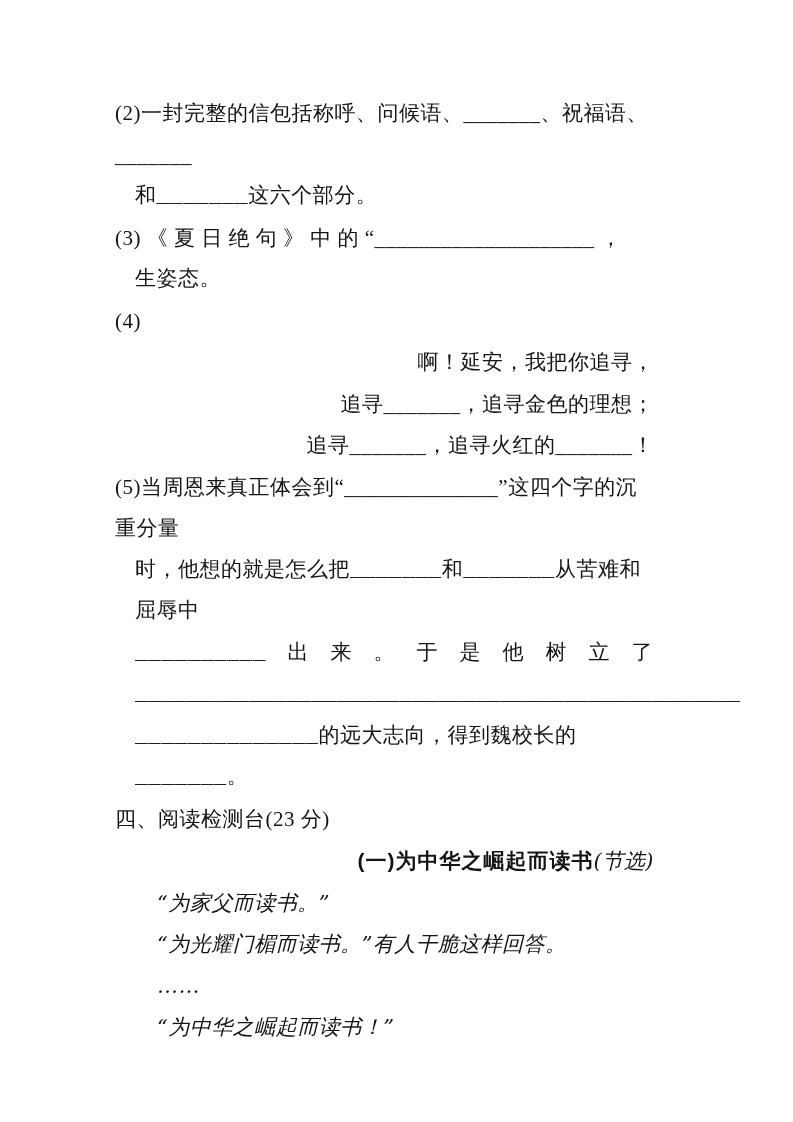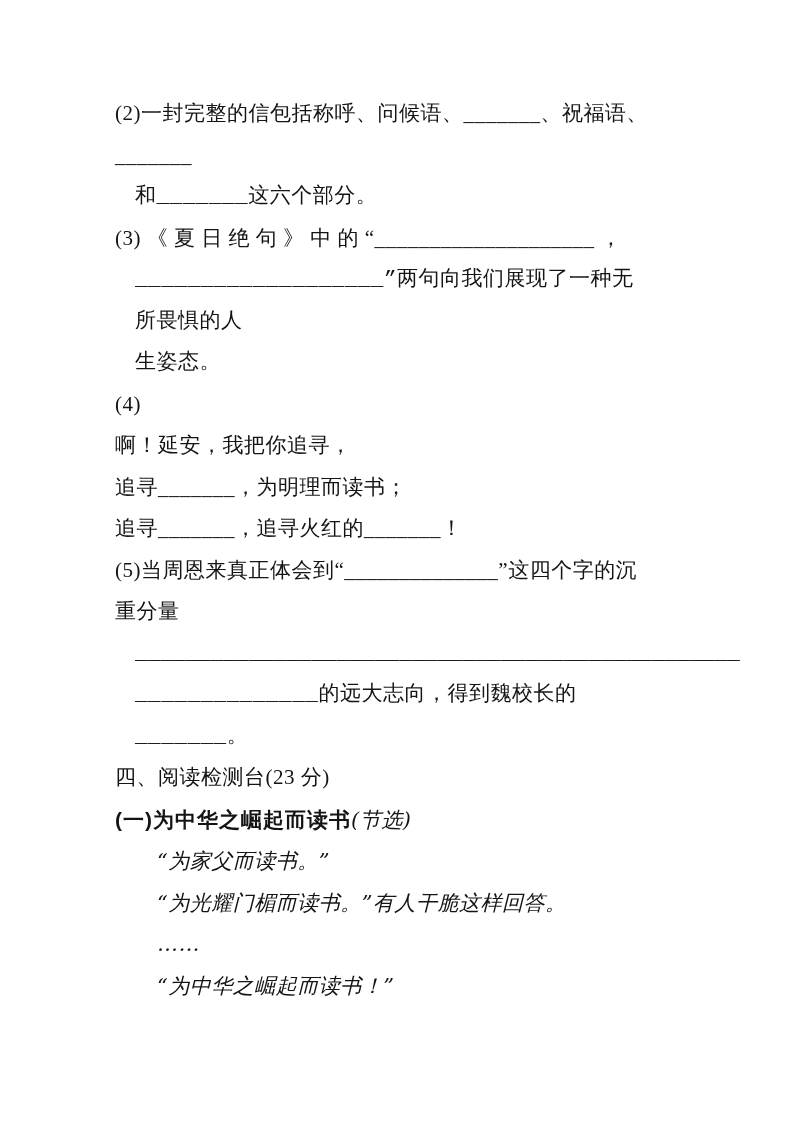--- a/index.html
+++ b/index.html
@@ -20,21 +20,21 @@
     overflow: hidden;
   }
   .line {
     margin: 0;
     line-height: 41.5px;
     white-space: pre-wrap;
     letter-spacing: 0.5px;
   }
   .indent1 { padding-left: 20px; font-family: Liberation Mono, monospace; }
   .dialogue { padding-left: 42px; }
-  .center { text-align: left; padding-left: 0; }
+  .center { text-align: right; padding-left: 0; }
   .kai {
     font-style: italic;
     font-family: "DejaVu Serif", serif;
   }
   .title-main {
     font-weight: 700;
     font-family: "Liberation Sans", "DejaVu Sans", sans-serif;
     letter-spacing: 1px;
     margin-top: 29px;
   }
@@ -47,29 +47,30 @@
 </style>
 </head>
 <body>
 
 <div class="page">
 
   <p class="line">(2)一封完整的信包括称呼、问候语、_______、祝福语、_______</p>
   <p class="line indent1">和_______这六个部分。</p>
 
   <p class="line">(3) 《 夏 日 绝 句 》 中 的 “____________________ ，</p>
-  <p class="line indent1">___________________”两句向我们展现了一种无所畏惧的人</p>
   <p class="line indent1">生姿态。</p>
 
   <p class="line">(4)</p>
   <p class="line center">啊！延安，我把你追寻，</p>
-  <p class="line center">追寻_______，为明理而读书；</p>
+  <p class="line center">追寻_______，追寻金色的理想；</p>
   <p class="line center">追寻_______，追寻火红的_______！</p>
 
   <p class="line">(5)当周恩来真正体会到“______________”这四个字的沉重分量</p>
+  <p class="line indent1">时，他想的就是怎么把_______和_______从苦难和屈辱中</p>
+  <p class="line indent1">__________　出　来　。　于　是　他　树　立　了</p>
   <p class="line indent1 underline-only">________________________________________________</p>
   <p class="line indent1">______________的远大志向，得到魏校长的_______。</p>
 
   <p class="line">四、阅读检测台(23 分)</p>
 
   <p class="line center"><span class="title-main">(一)为中华之崛起而读书</span><span class="kai title-note">(节选)</span></p>
 
   <p class="line kai dialogue">“为家父而读书。”</p>
   <p class="line kai dialogue">“为光耀门楣而读书。”有人干脆这样回答。</p>
   <p class="line kai dialogue">……</p>

